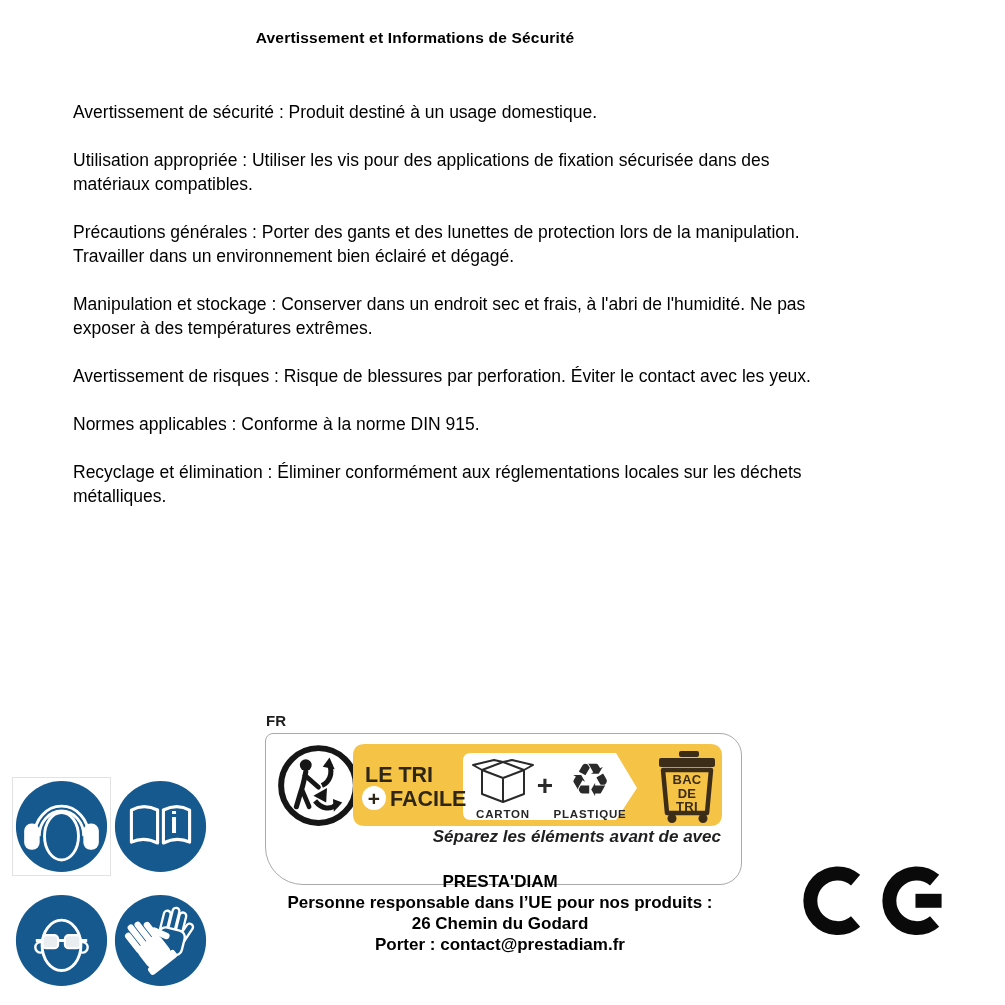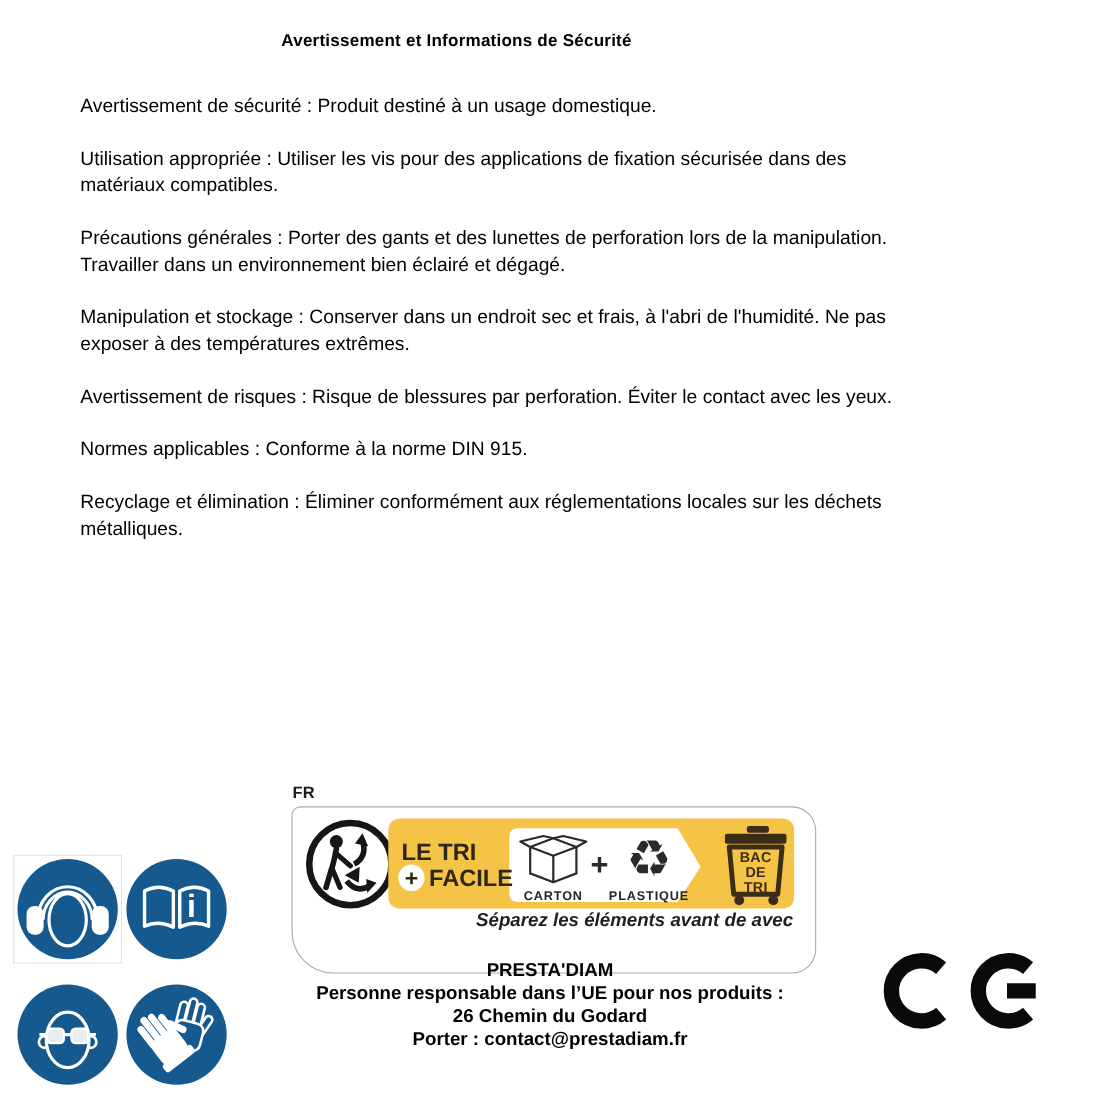--- a/index.html
+++ b/index.html
@@ -3,21 +3,21 @@
 <meta charset="utf-8">
 <style>
   html,body{margin:0;padding:0;background:#fff;}
   .page{position:relative;width:1005px;height:1005px;background:#fff;overflow:hidden;
         font-family:"Liberation Sans",sans-serif;color:#000;}
 
   .doc-title{position:absolute;top:29px;left:0;width:830px;text-align:center;
              font-size:15.5px;font-weight:700;letter-spacing:.2px;}
 
   .content{position:absolute;left:73px;top:84px;width:852px;}
-  .content p{margin:0 0 24px 0;font-size:17.5px;line-height:24px;white-space:pre-line;}
+  .content p{margin:16px 0 24px 0;font-size:17.5px;line-height:24px;white-space:pre-line;}
 
   
   .picto-grid{position:absolute;left:13px;top:778px;display:grid;
               grid-template-columns:97px 97px;grid-auto-rows:97px;column-gap:2px;row-gap:17px;}
   .picto{width:97px;height:97px;}
   .picto.framed{outline:1px solid #e2e2e2;}
 
   
   .fr-label{position:absolute;left:266px;top:712px;font-size:15px;font-weight:700;color:#1d1d1d;text-align:center;}
   .tri-box{position:absolute;left:265px;top:733px;width:477px;height:152px;box-sizing:border-box;
@@ -42,21 +42,21 @@
 <body>
 
 <div class="page">
 
   <div class="doc-title">Avertissement et Informations de Sécurité</div>
 
   <div class="content">
     <p>Avertissement de sécurité : Produit destiné à un usage domestique.</p>
     <p>Utilisation appropriée : Utiliser les vis pour des applications de fixation sécurisée dans des
 matériaux compatibles.</p>
-    <p>Précautions générales : Porter des gants et des lunettes de perforation lors de la manipulation.
+    <p>Précautions générales : Porter des gants et des lunettes de protection lors de la manipulation.
 Travailler dans un environnement bien éclairé et dégagé.</p>
     <p>Manipulation et stockage : Conserver dans un endroit sec et frais, à l'abri de l'humidité. Ne pas
 exposer à des températures extrêmes.</p>
     <p>Avertissement de risques : Risque de blessures par perforation. Éviter le contact avec les yeux.</p>
     <p>Normes applicables : Conforme à la norme DIN 915.</p>
     <p>Recyclage et élimination : Éliminer conformément aux réglementations locales sur les déchets
 métalliques.</p>
   </div>
 
   <div class="picto-grid">

